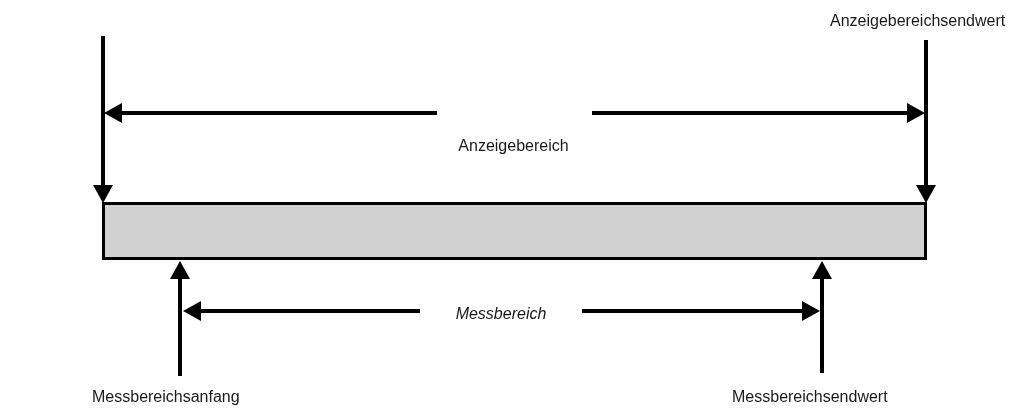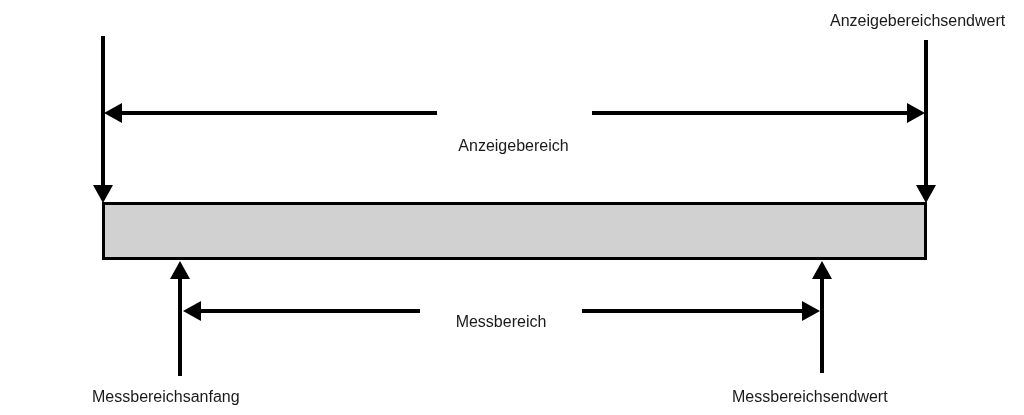--- a/index.html
+++ b/index.html
@@ -93,21 +93,21 @@
   <div class="range-bar"></div>
 
   <div class="ah ah-up" style="left:170px; top:261px;"></div>
   <div class="line" style="left:178px; top:277px; width:4px; height:99px;"></div>
 
   <div class="ah ah-up" style="left:812px; top:261px;"></div>
   <div class="line" style="left:820px; top:277px; width:4px; height:96px;"></div>
 
   <div class="ah ah-left" style="left:183px; top:301px;"></div>
   <div class="line" style="left:199px; top:309px; width:221px; height:4px;"></div>
-  <div class="lbl centered" style="left:420px; top:312px; width:162px;">Messbereich</div>
+  <div class="lbl centered" style="left:420px; top:304px; width:162px;font-style:italic;">Messbereich</div>
   <div class="line" style="left:582px; top:309px; width:221px; height:4px;"></div>
   <div class="ah ah-right" style="left:802px; top:301px;"></div>
 
   <div class="lbl" style="left:732px; top:387px;">Messbereichsendwert</div>
 
   <div class="lbl" style="left:92px; top:387px;">Messbereichsanfang</div>
 
 </div>
 
 </body></html>

